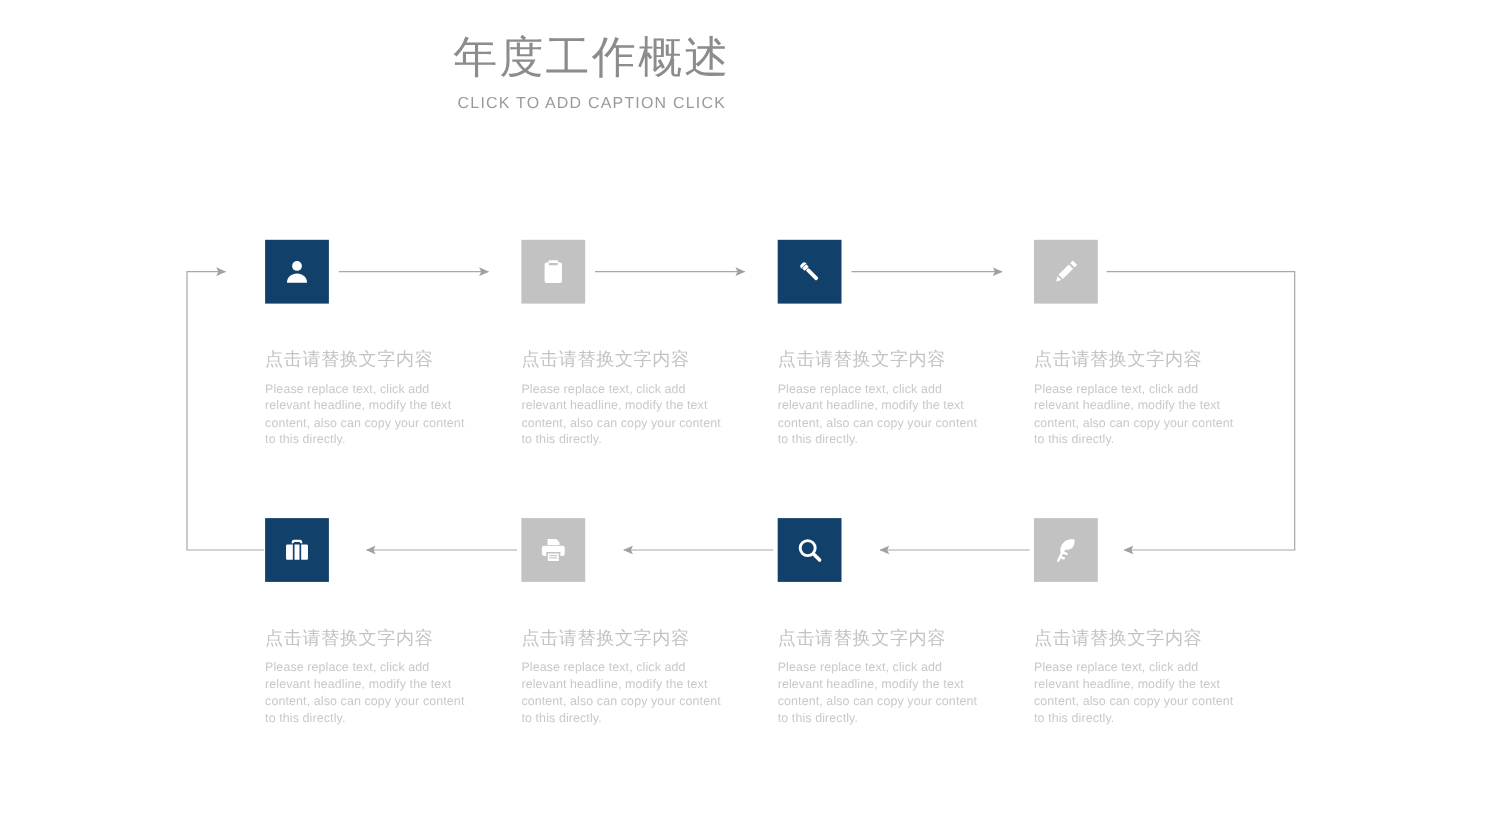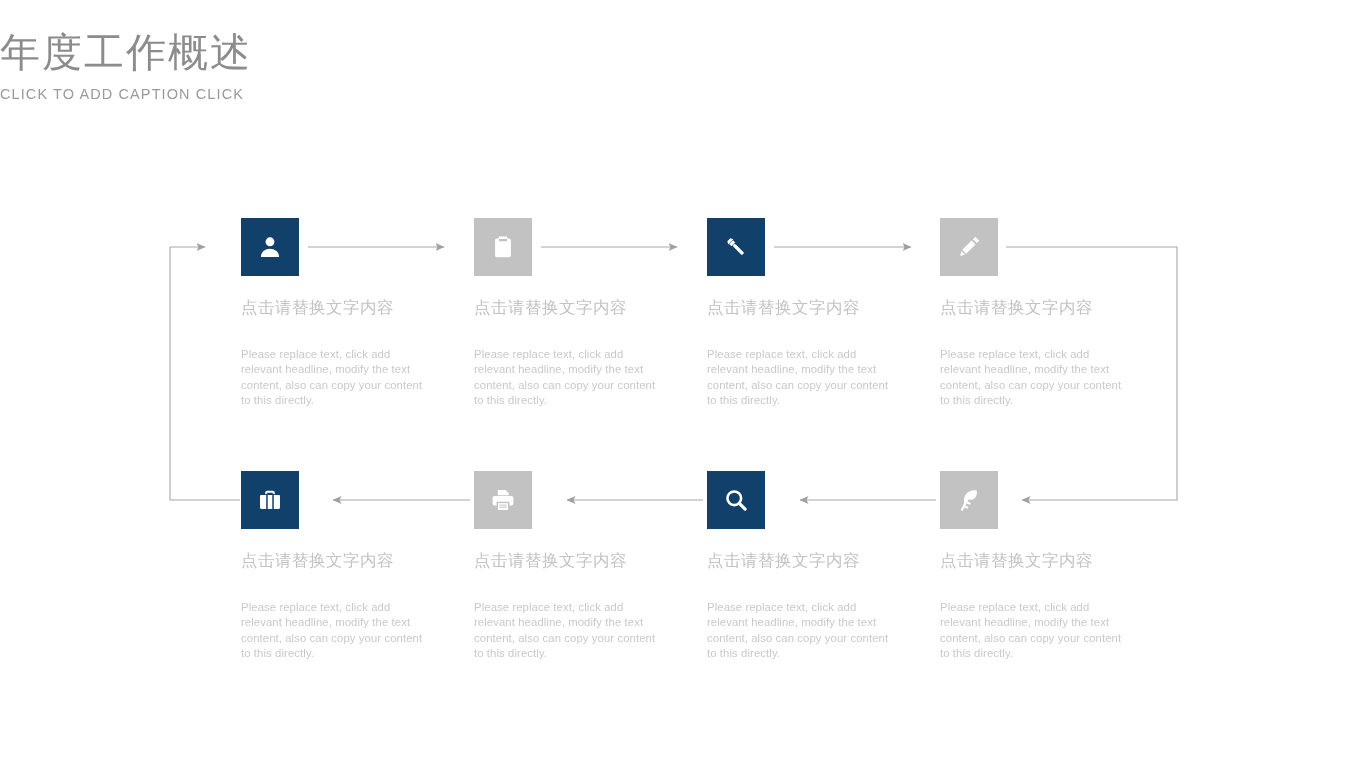--- a/index.html
+++ b/index.html
@@ -15,21 +15,21 @@
     font-family: "Liberation Sans", "DejaVu Sans", sans-serif;
     -webkit-font-smoothing: antialiased;
   }
 
   
   .header {
     position: absolute;
     top: 26px;
     left: 0;
     width: 1076px;
-    text-align: left;
+    text-align: center;
   }
   .title {
     font-size: 40px;
     line-height: 52px;
     color: #8c8c8c;
     letter-spacing: 2px;
     font-weight: 400;
   }
   .subtitle {
     margin-top: 6px;
@@ -68,20 +68,21 @@
     display: flex;
     align-items: center;
     justify-content: center;
     box-sizing: border-box;
   }
   .icon-box.blue  { background: #11416b; }
   .icon-box.gray  { background: #c2c2c2; }
   .icon-box svg { display: block; }
 
   .node-heading {
+    margin-top: 20px;
     font-size: 16.5px;
     line-height: 22px;
     color: #c3c3c3;
     letter-spacing: 0.5px;
     white-space: nowrap;
   }
   .node-body {
     margin-top: 23px;
     font-size: 11.3px;
     line-height: 15.4px;

